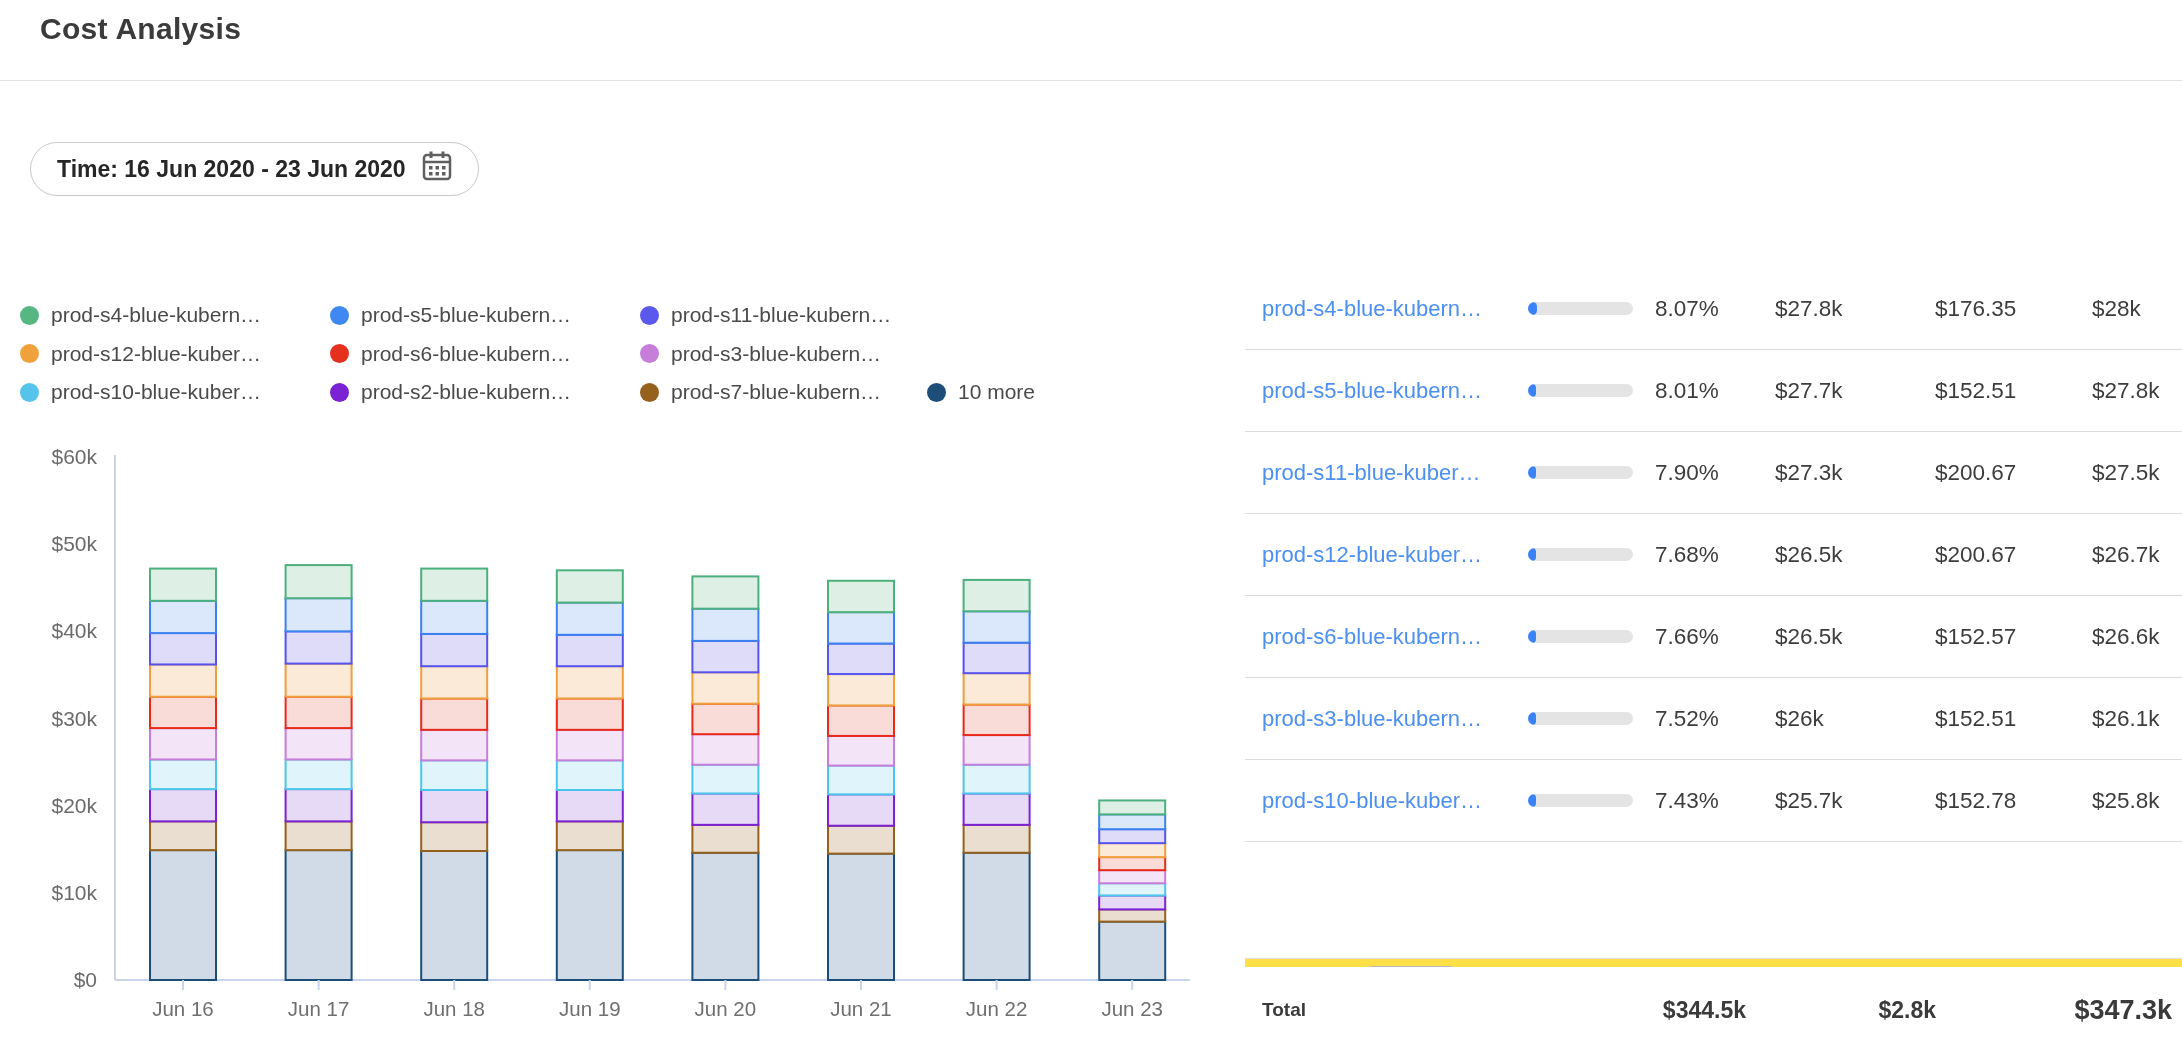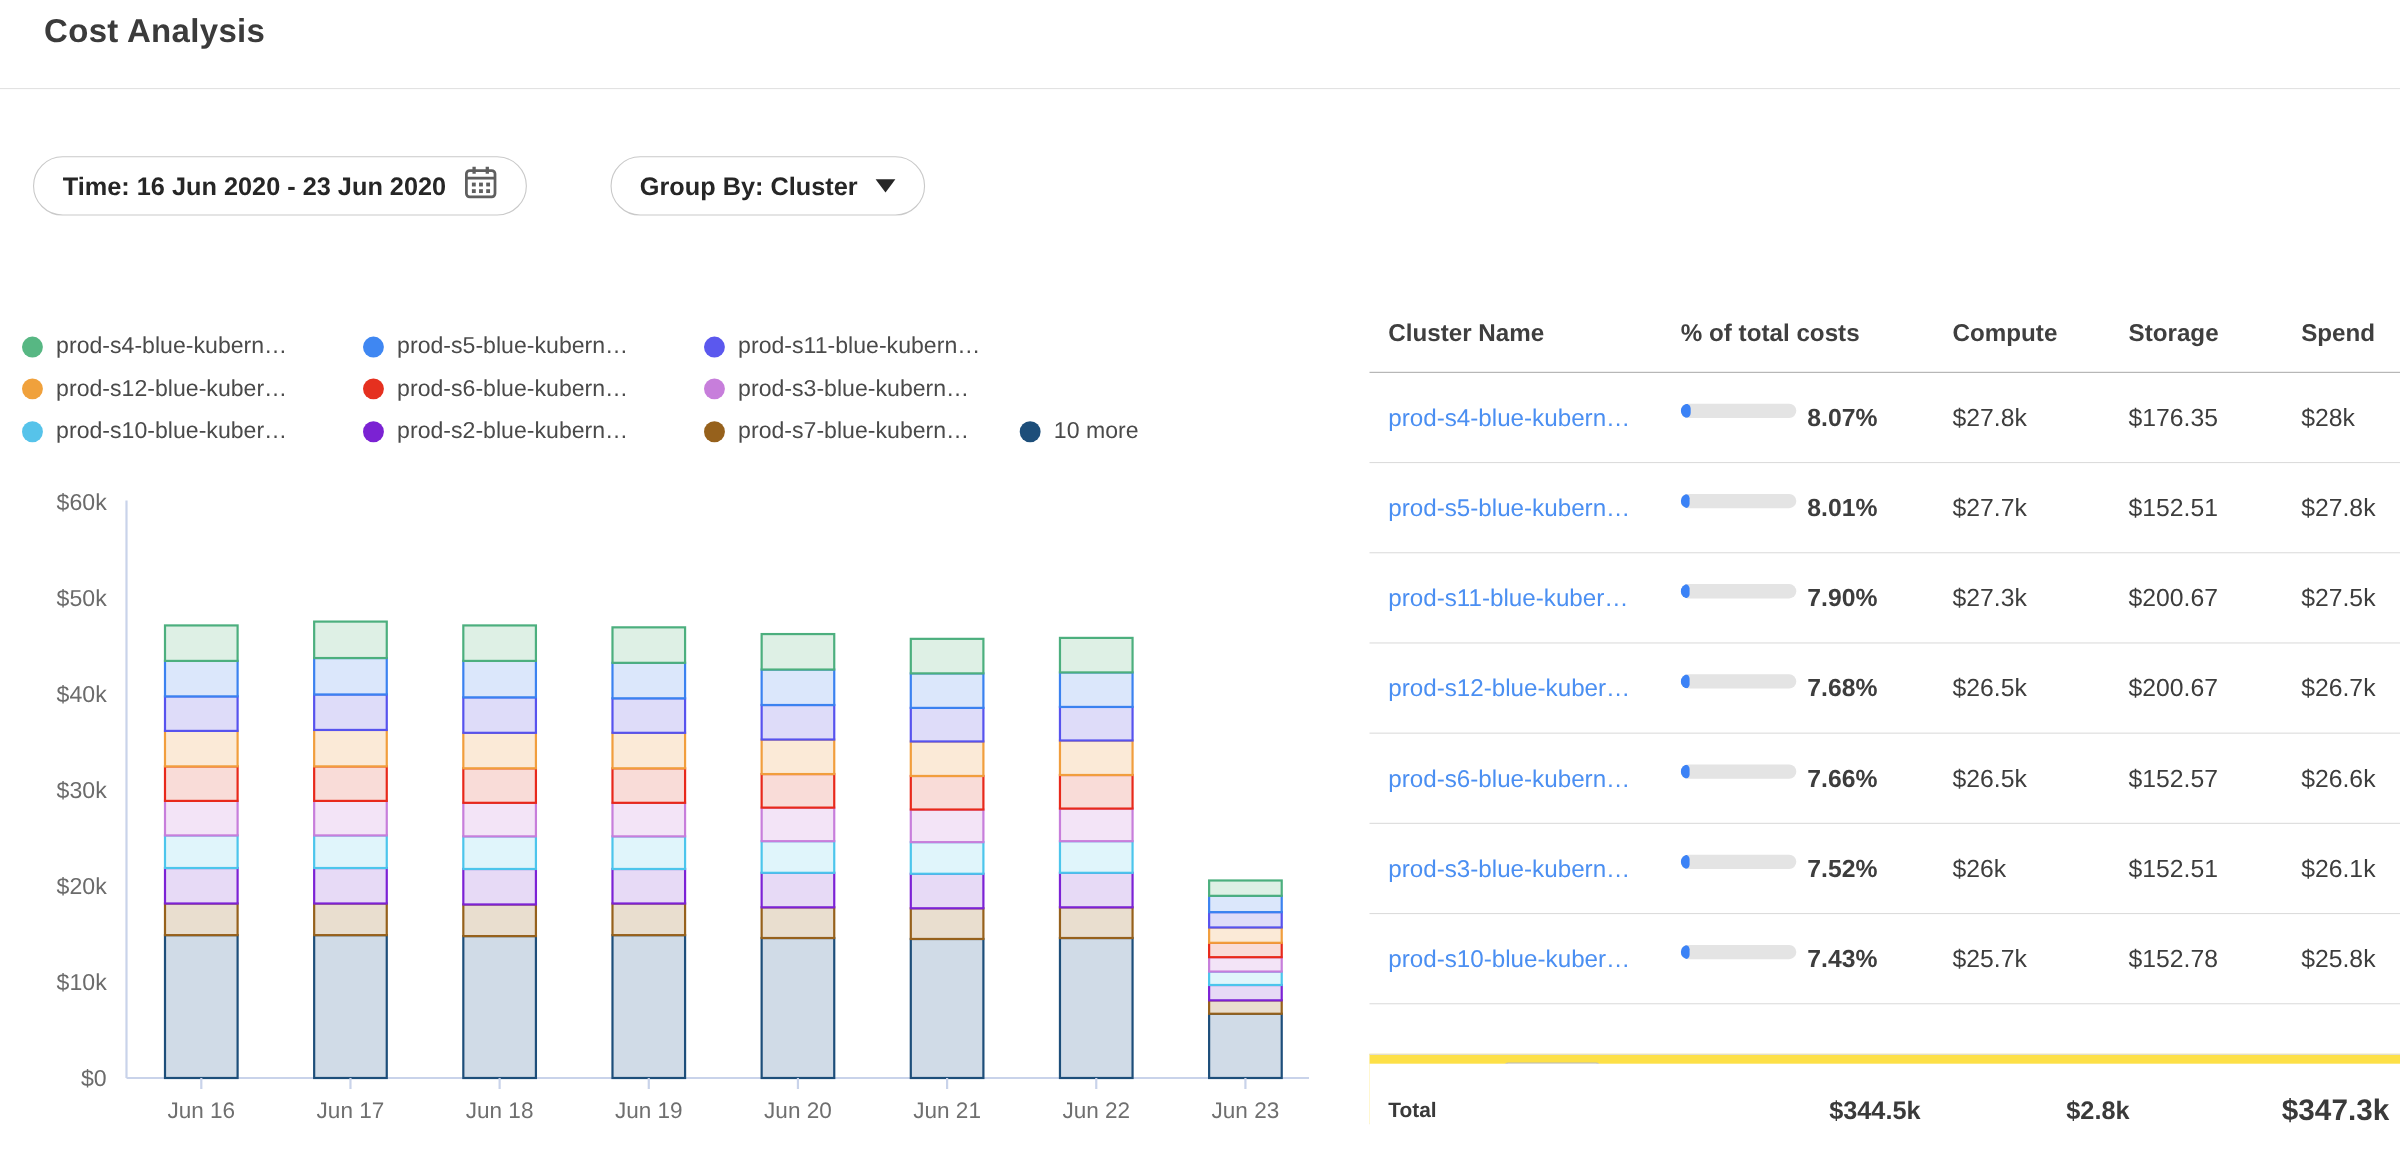--- a/index.html
+++ b/index.html
@@ -26,21 +26,21 @@
   .ytick-label{font-size:21px;fill:#6b6b6b;}
   .xtick-label{font-size:20.5px;fill:#6f6f6f;}
 
   
   .table-pane{position:absolute;left:1245px;top:268px;width:937px;}
   .thead,.trow{display:grid;grid-template-columns:266px 247px 160px 157px 1fr;align-items:center;padding-left:17px;}
   .thead{height:70px;border-bottom:1px solid #b0b0b0;}
   .th{font-size:22px;font-weight:600;color:#3f3f3f;}
   .trow{height:81px;border-bottom:1px solid #dcdcdc;}
   .cluster-link{font-size:22px;color:#4b8ff2;text-decoration:none;white-space:nowrap;overflow:hidden;cursor:pointer;}
-  .pct-cell{display:flex;align-items:flex-start;gap:10px;font-weight:bold;}
+  .pct-cell{display:flex;align-items:center;gap:22px;}
   .pct-track{width:105px;height:13px;border-radius:7px;background:#e4e4e4;position:relative;overflow:hidden;flex:0 0 auto;}
   .pct-fill{position:absolute;left:0;top:0;bottom:0;border-radius:7px;background:#3b82f6;}
   .num{font-size:22.5px;color:#3d3d3d;}
 
   
   .pagination{position:absolute;left:1245px;top:958px;width:937px;height:62px;background:#fde047;
               border-top:1px solid #dedede;border-bottom:1px solid #d6d6d6;}
   .page-label{position:absolute;left:58px;top:50%;transform:translateY(-50%);font-size:21px;color:#666;}
   .page-select{position:absolute;left:123px;top:50%;transform:translateY(-50%);width:84px;height:46px;background:#fff;
                border:1px solid #b9b9b9;border-radius:3px;display:flex;align-items:center;cursor:pointer;}
@@ -81,24 +81,20 @@
           <g fill="#5f5f5f">
             <rect x="7" y="16" width="3.5" height="3.5"></rect>
               <rect x="13.5" y="16" width="3.5" height="3.5"></rect>
               <rect x="20" y="16" width="3.5" height="3.5"></rect>
             <rect x="7" y="22" width="3.5" height="3.5"></rect>
               <rect x="13.5" y="22" width="3.5" height="3.5"></rect>
               <rect x="20" y="22" width="3.5" height="3.5"></rect>
           </g>
         </svg>
       </span>
-    </div>
-    <div class="pill">
-      <span>Group By: Cluster</span>
-      <span class="caret"></span>
     </div>
   </div>
 
   <div class="legend" id="legend">
       <div class="legend-item" style="grid-area: 1 / 1;">
         <span class="legend-dot" style="background: rgb(87, 183, 131);"></span>
         <span class="legend-label">prod-s4-blue-kubern…</span>
       </div>
       <div class="legend-item" style="grid-area: 1 / 2;">
         <span class="legend-dot" style="background: rgb(63, 135, 242);"></span>
@@ -242,27 +238,20 @@
         <rect x="1099.1999999999998" y="403.1483333333333" width="66" height="13.946666666666667" fill="#fbead7" stroke="#f19e3d" stroke-width="2"></rect>
         <rect x="1099.1999999999998" y="389.20166666666665" width="66" height="13.946666666666667" fill="#dedcf9" stroke="#5753ee" stroke-width="2"></rect>
         <rect x="1099.1999999999998" y="374.3833333333333" width="66" height="14.818333333333333" fill="#dbe7fb" stroke="#3b82f0" stroke-width="2"></rect>
         <rect x="1099.1999999999998" y="360.4366666666666" width="66" height="13.946666666666667" fill="#def0e5" stroke="#4caf7e" stroke-width="2"></rect>
         <line x1="1132.1999999999998" y1="540" x2="1132.1999999999998" y2="550" class="axis-line"></line>
         <text x="1132.1999999999998" y="576" text-anchor="middle" class="xtick-label">Jun 23</text>
       </svg>
   </div>
 
   <div class="table-pane">
-    <div class="thead">
-      <div class="th">Cluster Name</div>
-      <div class="th">% of total costs</div>
-      <div class="th">Compute</div>
-      <div class="th">Storage</div>
-      <div class="th">Spend</div>
-    </div>
     <div id="table-body">
         <div class="trow">
           <a class="cluster-link">prod-s4-blue-kubern…</a>
           <div class="pct-cell">
             <span class="pct-track">
               <span class="pct-fill" style="width: 8.5px; background: rgb(59, 130, 246);"></span>
             </span>
             <span class="num">8.07%</span>
           </div>
           <div class="num">$27.8k</div>

